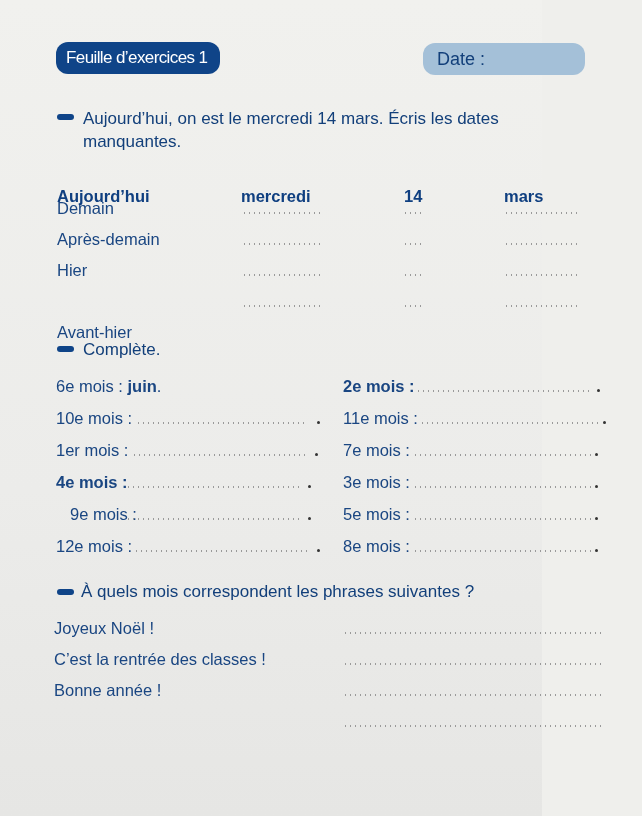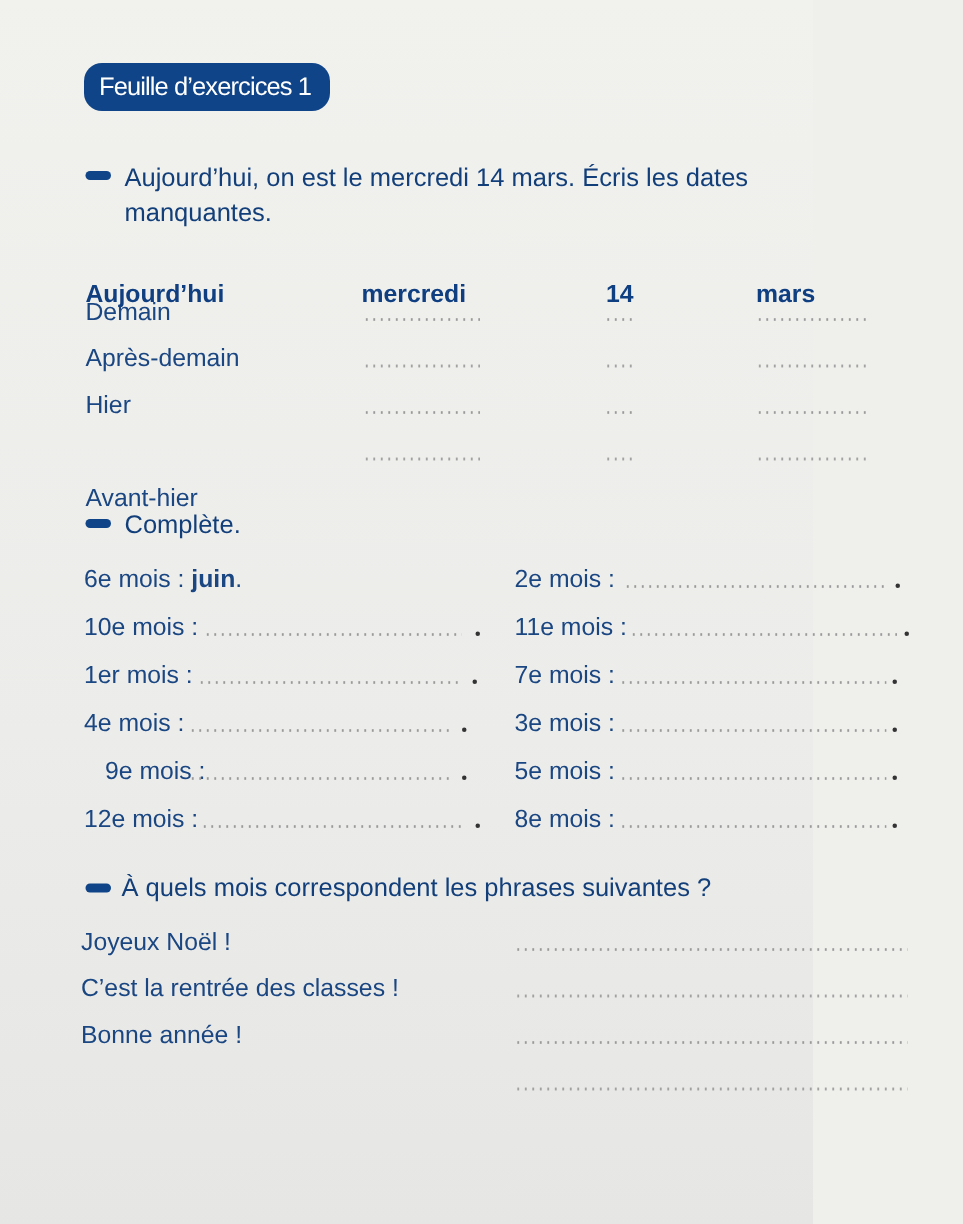--- a/index.html
+++ b/index.html
@@ -37,20 +37,23 @@
     b.bold { font-weight: bold; }
   </style>
 </head>
 <body>
 
 <div class="page">
 
   <div class="title-pill">
     <span>Feuille d’exercices  1</span>
   </div>
+  <div class="date-pill">
+    <span>Date :</span>
+  </div>
 
   <div class="bullet" style="left:57px; top:114px;"></div>
   <div class="abs instr" style="left:83px; top:107px;">Aujourd’hui, on est le mercredi 14 mars. Écris les dates</div>
   <div class="abs instr" style="left:83px; top:130px;">manquantes.</div>
 
   <div class="abs hdr" style="left:57px; top:168px;">Aujourd’hui</div>
   <div class="abs hdr" style="left:241px; top:168px;">mercredi</div>
   <div class="abs hdr" style="left:404px; top:168px;">14</div>
   <div class="abs hdr" style="left:504px; top:168px;">mars</div>
 
@@ -80,33 +83,33 @@
   <div class="abs lbl" style="left:56px; top:377px;"><span>6e mois : </span><b class="bold">juin</b><span>.</span></div>
 
   <div class="abs lbl" style="left:56px; top:409px;">10e mois :</div>
   <div class="dots" style="left:136px; top:422px; width:172px;"></div>
   <div class="enddot" style="left:317px; top:421px;"></div>
 
   <div class="abs lbl" style="left:56px; top:441px;">1er mois :</div>
   <div class="dots" style="left:132px; top:454px; width:176px;"></div>
   <div class="enddot" style="left:315px; top:453px;"></div>
 
-  <div class="abs lbl" style="left:56px; top:473px;">4e mois :</div>
+  <div class="abs lbl" style="left:56px; top:473px;font-weight:bold;">4e mois :</div>
   <div class="dots" style="left:126px; top:486px; width:176px;"></div>
   <div class="enddot" style="left:308px; top:485px;"></div>
 
   <div class="abs lbl" style="left:56px; top:505px;margin-left:14px;">9e mois :</div>
   <div class="dots" style="left:126px; top:518px; width:176px;"></div>
   <div class="enddot" style="left:308px; top:517px;"></div>
 
   <div class="abs lbl" style="left:56px; top:537px;">12e mois :</div>
   <div class="dots" style="left:134px; top:550px; width:176px;"></div>
   <div class="enddot" style="left:317px; top:549px;"></div>
 
-  <div class="abs lbl" style="left:343px; top:377px;">2e mois :</div>
+  <div class="abs lbl" style="left:343px; top:377px;font-weight:bold;">2e mois :</div>
   <div class="dots" style="left:416px; top:390px; width:176px;"></div>
   <div class="enddot" style="left:597px; top:389px;"></div>
 
   <div class="abs lbl" style="left:343px; top:409px;">11e mois :</div>
   <div class="dots" style="left:420px; top:422px; width:178px;"></div>
   <div class="enddot" style="left:603px; top:421px;"></div>
 
   <div class="abs lbl" style="left:343px; top:441px;">7e mois :</div>
   <div class="dots" style="left:413px; top:454px; width:178px;"></div>
   <div class="enddot" style="left:595px; top:453px;"></div>

